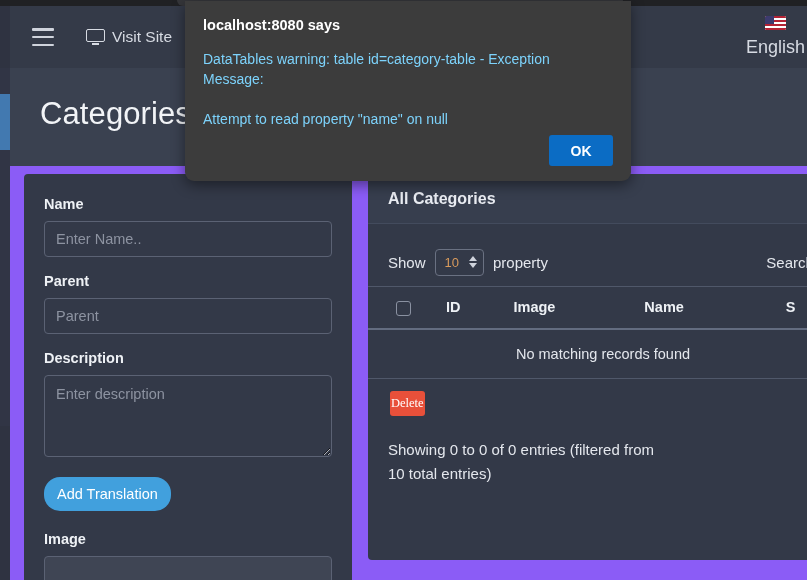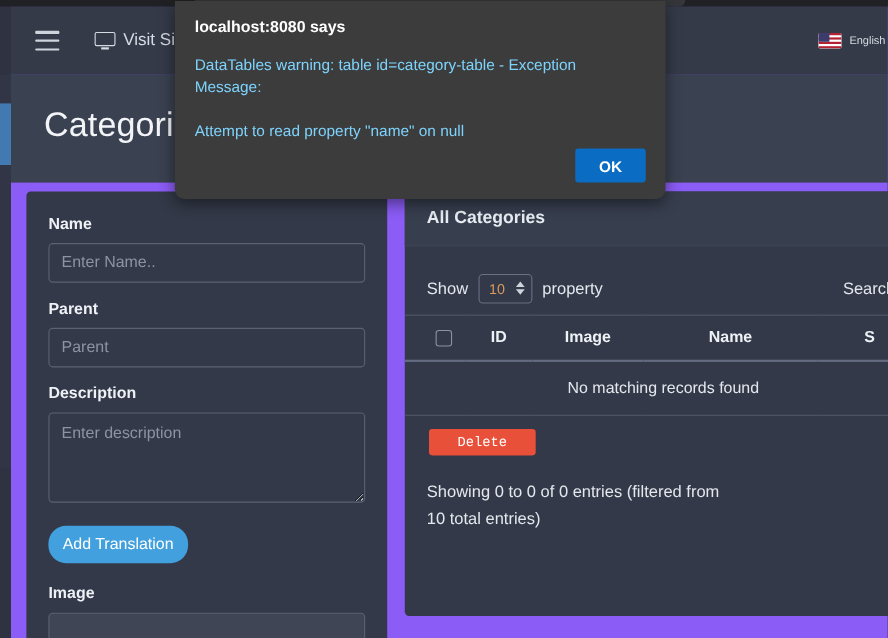--- a/index.html
+++ b/index.html
@@ -131,24 +131,25 @@
     width: 7px;
     height: 1.8px;
     background: #d7dbe3;
   }
   .topbar-spacer { flex: 1; }
   .lang-selector {
     display: flex;
     align-items: center;
     gap: 7px;
     color: #d7dbe3;
-    font-size: 10px;
+    font-size: 18px;
     margin-right: 0px;
     padding-right: 2px;
     cursor: pointer;
+    flex-direction: column;
   }
   .flag-icon {
     width: 21px;
     height: 14px;
     position: relative;
     overflow: hidden;
     border-radius: 1.5px;
     background: #ffffff;
     flex: none;
   }
@@ -354,38 +355,38 @@
     font-size: 14.5px;
     text-align: center;
     border-bottom: 1px solid #50586a;
   }
   .btn-delete {
     background: #e8503a;
     border: none;
     border-radius: 3px;
     color: #ffffff;
     font-size: 12.5px;
-    font-family: Liberation Mono, monospace;
-    padding: 5px 26px;
+    font-family: Liberation Serif, serif;
+    padding: 5px 1px;
     cursor: pointer;
     margin: 12px 0 0 22px;
   }
   .table-info {
     color: #e4e7ed;
     font-size: 15px;
     line-height: 24px;
     padding: 22px 20px 0 20px;
     width: 320px;
   }
 
   
   .js-dialog {
     position: absolute;
     top: 1px;
-    left: 159px;
+    left: 185px;
     width: 446px;
     height: 180px;
     background: #3c3c3c;
     border-radius: 0 0 9px 9px;
     box-shadow: 0 4px 14px rgba(0,0,0,0.45);
     z-index: 100;
     padding: 16px 18px 0 18px;
   }
   .dialog-title {
     color: #ffffff;

